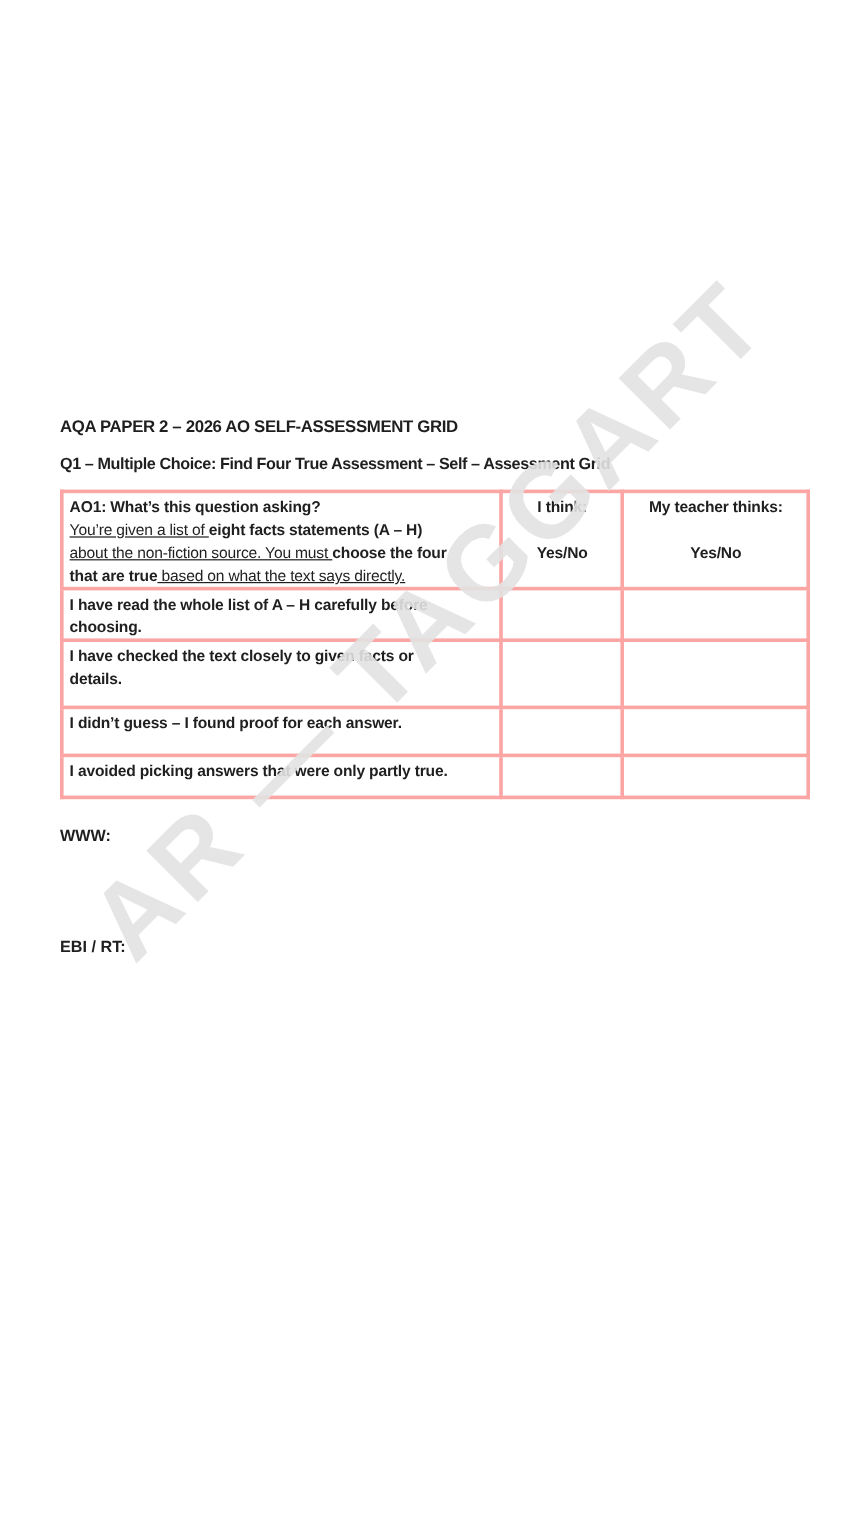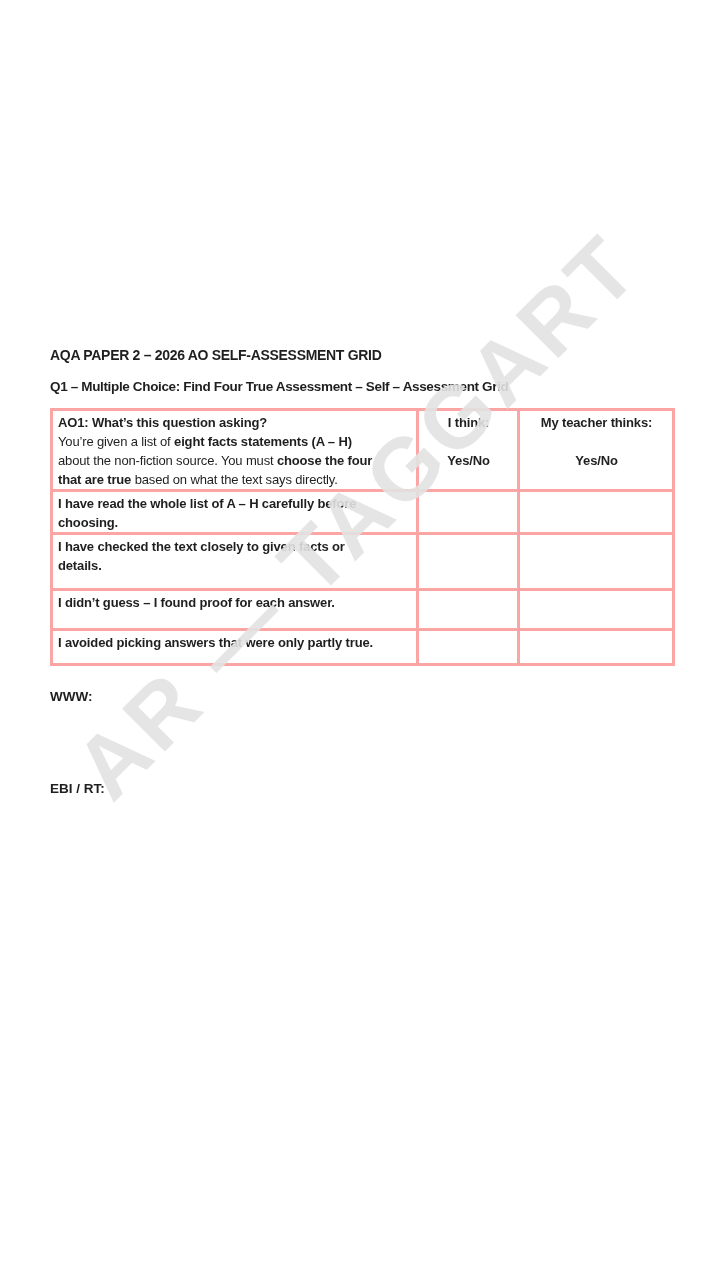--- a/index.html
+++ b/index.html
@@ -55,21 +55,21 @@
   td.center-cell {
     text-align: center;
     font-weight: 700;
     padding-left: 2px;
     padding-right: 2px;
   }
   td.statement-cell {
     font-weight: 700;
   }
   .seg-b { font-weight: 700; }
-  .seg-r { font-weight: 400; }
+  .seg-r { font-weight: 400; text-decoration: underline; }
   tr.r-header { height: 78px; }
   tr.r-1 { height: 36px; }
   tr.r-2 { height: 56px; }
   tr.r-3 { height: 40px; }
   tr.r-4 { height: 35px; padding-left: 36px; }
   .www-label {
     position: absolute;
     left: 50px;
     top: 689px;
     font-size: 13.5px;

